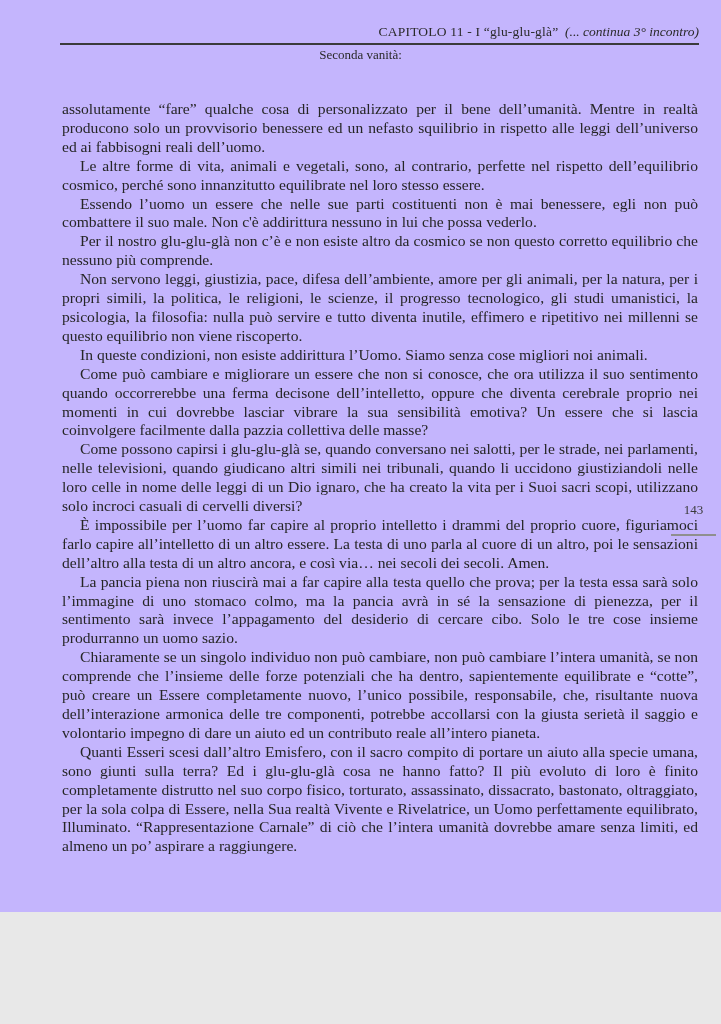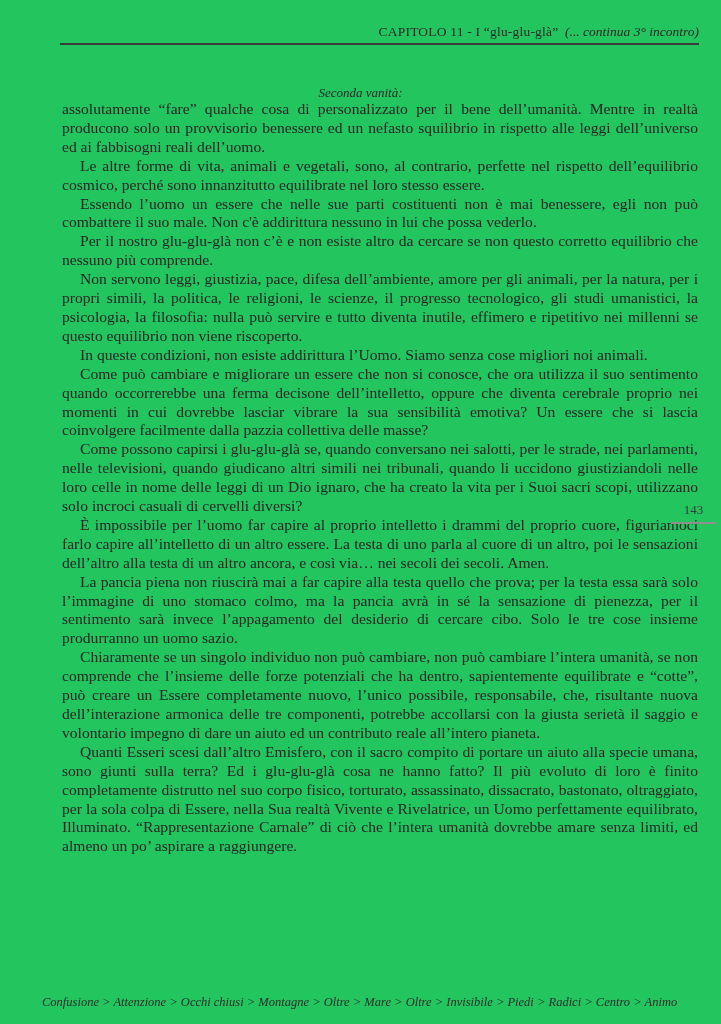--- a/index.html
+++ b/index.html
@@ -3,23 +3,23 @@
 <meta charset="utf-8">
 <style>
   html, body {
     margin: 0;
     padding: 0;
     background: #e8e8e8;
   }
   .page {
     position: relative;
     width: 721px;
-    height: 1024px;
+    height: 912px;
     margin: 0 auto;
-    background: #22c55e;
+    background: #c4b5fd;
     font-family: "Liberation Serif", "DejaVu Serif", serif;
     color: #262626;
     overflow: hidden;
   }
   .running-header {
     position: absolute;
     top: 24px;
     left: 62px;
     width: 637px;
     text-align: right;
@@ -43,25 +43,23 @@
     border: none;
     border-top: 2px solid #3b3b3b;
     margin: 0;
   }
   .epigraph {
     position: absolute;
     top: 47px;
     left: 42px;
     width: 637px;
     text-align: center;
-    font-style: italic;
     font-size: 13px;
     line-height: 15.5px;
     color: #2a2a2a;
-    margin-top: 38px;
   }
   .body-text {
     position: absolute;
     top: 100px;
     left: 62px;
     width: 636px;
     font-size: 15.6px;
     line-height: 18.9px;
     text-align: justify;
     color: #262626;
@@ -76,21 +74,21 @@
   .margin-page-number {
     position: absolute;
     top: 502px;
     left: 671px;
     width: 45px;
     text-align: center;
     font-size: 13px;
     line-height: 16px;
     color: #3a3a3a;
     border-bottom: 2.5px solid #8f8f8f;
-    padding-bottom: 4px;
+    padding-bottom: 16px;
   }
   .footer-breadcrumb {
     position: absolute;
     top: 995px;
     left: 42px;
     width: 637px;
     text-align: left;
     font-style: italic;
     font-size: 12.5px;
     line-height: 15px;
@@ -111,21 +109,21 @@
   <hr class="header-rule">
 
   <div class="epigraph">
     <div>Seconda vanità:</div>
   </div>
 
   <div class="body-text">
     <p class="noindent">assolutamente “fare” qualche cosa di personalizzato per il bene dell’umanità. Mentre in realtà producono solo un provvisorio benessere ed un nefasto squilibrio in rispetto alle leggi dell’universo ed ai fabbisogni reali dell’uomo.</p>
     <p>Le altre forme di vita, animali e vegetali, sono, al contrario, perfette nel rispetto dell’equilibrio cosmico, perché sono innanzitutto equilibrate nel loro stesso essere.</p>
     <p>Essendo l’uomo un essere che nelle sue parti costituenti non è mai benessere, egli non può combattere il suo male. Non c'è addirittura nessuno in lui che possa vederlo.</p>
-    <p>Per il nostro glu-glu-glà non c’è e non esiste altro da cercare se non questo corretto equilibrio che nessuno più comprende.</p>
+    <p>Per il nostro glu-glu-glà non c’è e non esiste altro da cosmico se non questo corretto equilibrio che nessuno più comprende.</p>
     <p>Non servono leggi, giustizia, pace, difesa dell’ambiente, amore per gli animali, per la natura, per i propri simili, la politica, le religioni, le scienze, il progresso tecnologico, gli studi umanistici, la psicologia, la filosofia: nulla può servire e tutto diventa inutile, effimero e ripetitivo nei millenni se questo equilibrio non viene riscoperto.</p>
     <p>In queste condizioni, non esiste addirittura l’Uomo. Siamo senza cose migliori noi animali.</p>
     <p>Come può cambiare e migliorare un essere che non si conosce, che ora utilizza il suo sentimento quando occorrerebbe una ferma decisone dell’intelletto, oppure che diventa cerebrale proprio nei momenti in cui dovrebbe lasciar vibrare la sua sensibilità emotiva? Un essere che si lascia coinvolgere facilmente dalla pazzia collettiva delle masse?</p>
     <p>Come possono capirsi i glu-glu-glà se, quando conversano nei salotti, per le strade, nei parlamenti, nelle televisioni, quando giudicano altri simili nei tribunali, quando li uccidono giustiziandoli nelle loro celle in nome delle leggi di un Dio ignaro, che ha creato la vita per i Suoi sacri scopi, utilizzano solo incroci casuali di cervelli diversi?</p>
     <p>È impossibile per l’uomo far capire al proprio intelletto i drammi del proprio cuore, figuriamoci farlo capire all’intelletto di un altro essere. La testa di uno parla al cuore di un altro, poi le sensazioni dell’altro alla testa di un altro ancora, e così via… nei secoli dei secoli. Amen.</p>
     <p>La pancia piena non riuscirà mai a far capire alla testa quello che prova; per la testa essa sarà solo l’immagine di uno stomaco colmo, ma la pancia avrà in sé la sensazione di pienezza, per il sentimento sarà invece l’appagamento del desiderio di cercare cibo. Solo le tre cose insieme produrranno un uomo sazio.</p>
     <p>Chiaramente se un singolo individuo non può cambiare, non può cambiare l’intera umanità, se non comprende che l’insieme delle forze potenziali che ha dentro, sapientemente equilibrate e “cotte”, può creare un Essere completamente nuovo, l’unico possibile, responsabile, che, risultante nuova dell’interazione armonica delle tre componenti, potrebbe accollarsi con la giusta serietà il saggio e volontario impegno di dare un aiuto ed un contributo reale all’intero pianeta.</p>
     <p>Quanti Esseri scesi dall’altro Emisfero, con il sacro compito di portare un aiuto alla specie umana, sono giunti sulla terra? Ed i glu-glu-glà cosa ne hanno fatto? Il più evoluto di loro è finito completamente distrutto nel suo corpo fisico, torturato, assassinato, dissacrato, bastonato, oltraggiato, per la sola colpa di Essere, nella Sua realtà Vivente e Rivelatrice, un Uomo perfettamente equilibrato, Illuminato. “Rappresentazione Carnale” di ciò che l’intera umanità dovrebbe amare senza limiti, ed almeno un po’ aspirare a raggiungere.</p>
   </div>
 

